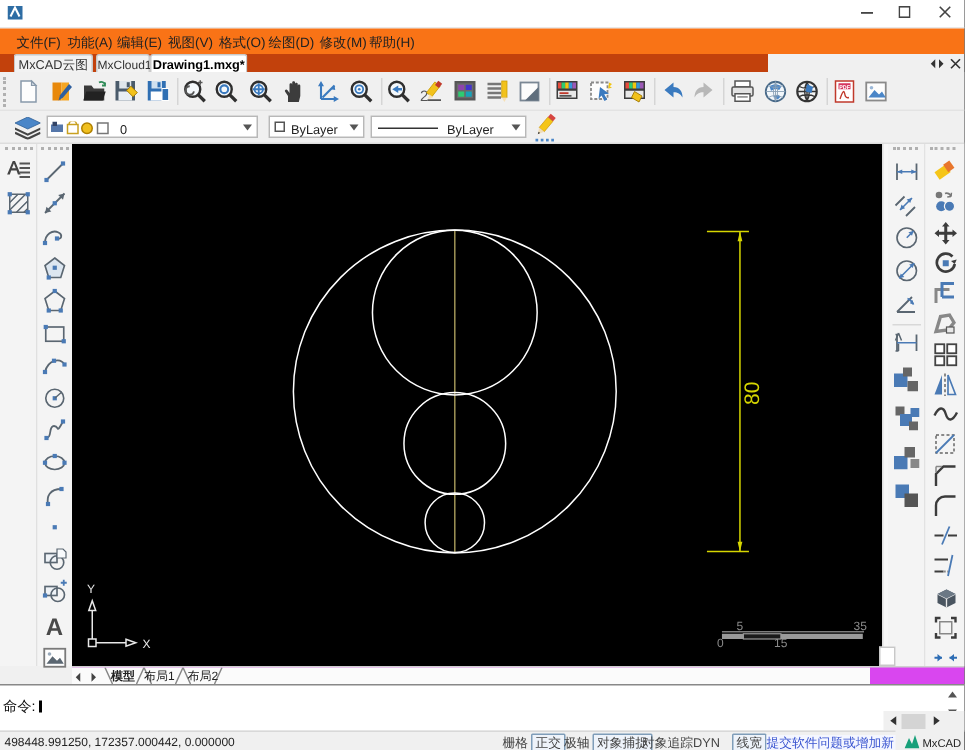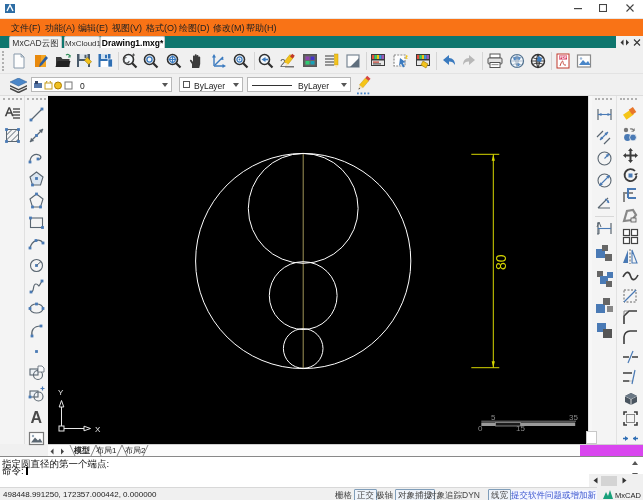--- a/index.html
+++ b/index.html
@@ -4,21 +4,21 @@
 html,body{width:643px;height:500px;overflow:hidden}
 body{font-family:"Liberation Sans",sans-serif;background:#f0f0f0;position:relative}
 .abs{position:absolute}
 
 #title{left:0;top:0;width:643px;height:19px;background:#ffffff;border-bottom:1px solid #e8e8e8}
 #title .txt{position:absolute;left:18px;top:4.5px;font-size:8px;letter-spacing:-0.08px;color:#1a1a1a;letter-spacing:0}
 
 #menu{left:0;top:19px;width:643px;height:17px;background:#f97316}
 #menu span{position:absolute;top:3px;font-size:9px;color:#222}
 
-#tabs{left:0;top:36px;width:616px;height:12px;background:#0f766e}
+#tabs{left:0;top:36px;width:512px;height:12px;background:#c2410c}
 .dtab{position:absolute;top:0;height:12px;font-size:8.5px;color:#333;text-align:center;line-height:13px;background:#f2f2f2;border:1px solid #c9c9c9;border-bottom:none;border-radius:2px 2px 0 0}
 .dtab.act{background:#fff;font-weight:bold;color:#000;z-index:2}
 
 #tb1{left:0;top:48px;width:643px;height:26px;background:#f0f0f0;border-bottom:1px solid #e3e3e3}
 #tb1 .grip{position:absolute;left:2px;top:3px;width:3px;height:20px;border-left:2px dotted #b0b0b0}
 .ic{position:absolute;top:5px;width:16px;height:16px}
 .vsep{position:absolute;top:4px;width:1px;height:18px;background:#d5d5d5}
 #tb2{left:0;top:74px;width:643px;height:22px;background:#f0f0f0;border-bottom:1px solid #ddd}
 .combo{position:absolute;top:3px;height:15px;background:#fff;border:1px solid #b8b8b8;font-size:8.5px;color:#222}
 .combo .arr{position:absolute;right:3px;top:5px;width:0;height:0;border-left:3px solid transparent;border-right:3px solid transparent;border-top:4px solid #555}
@@ -558,21 +558,20 @@
       <path d="M11 0.5 L14 3.5 L11 6.5 z" fill="#444"></path>
     </svg>
   <svg style="position:absolute;left:18px;top:0" width="105" height="12" viewBox="0 0 105 12">
     <path d="M4 0 L9 11 M30 0 L25 11 M30 0 L35 11 M56 0 L51 11 M56 0 L61 11 M82 0 L77 11" stroke="#888" fill="none"></path>
   </svg>
   <span class="ltab" style="left:26px;font-weight:bold">模型</span>
   <span class="ltab" style="left:48px">布局1</span>
   <span class="ltab" style="left:77px">布局2</span>
 </div>
 <div class="abs" id="cmd">
-  <div class="ln" style="top:0.5px">指定圆直径的第一个端点:</div>
   <div class="ln" style="top:8px">命令: <span style="display:inline-block;width:2px;height:8px;background:#000;vertical-align:-1px"></span></div>
   <svg class="abs" style="left:631px;top:3px" width="8" height="24" viewBox="0 0 8 24">
       <path d="M4 1 L7 5 H1 z" fill="#555"></path>
       <path d="M4 17 L7 13 H1 z" fill="#555"></path>
     </svg>
   <div style="position:absolute;left:589px;top:17px;width:54px;height:14px;background:#f0f0f0">
     <svg style="position:absolute;left:4px;top:3px" width="5" height="7">
         <path d="M4.5 0.5 L0.5 3.5 L4.5 6.5 z" fill="#333"></path>
       </svg>
     <div style="position:absolute;left:12px;top:2px;width:16px;height:10px;background:#d4d4d4"></div>

